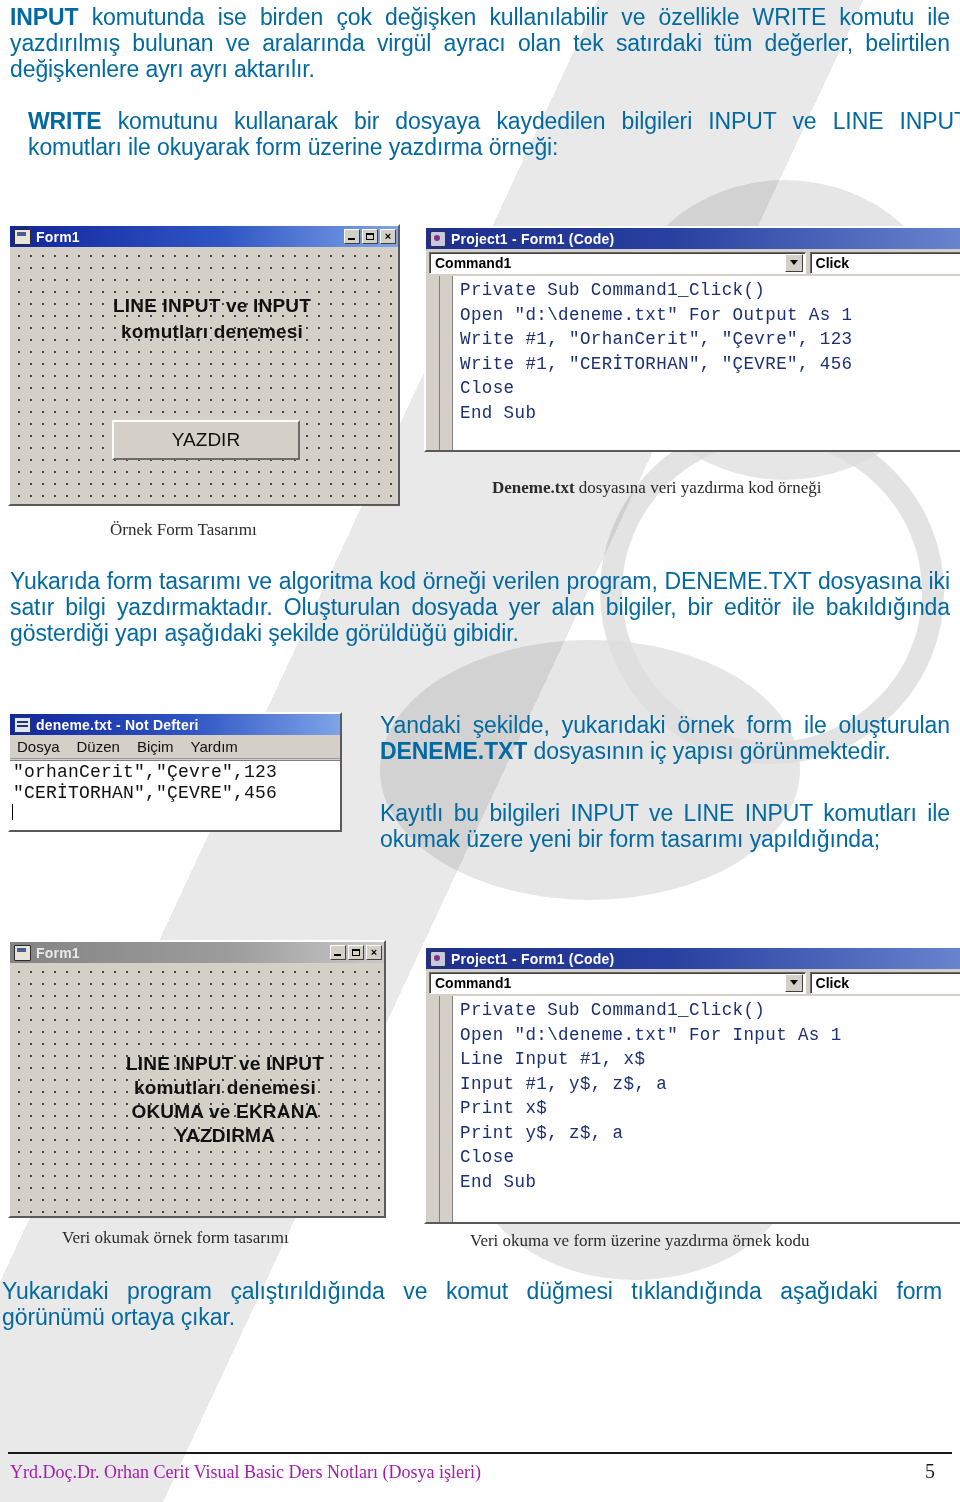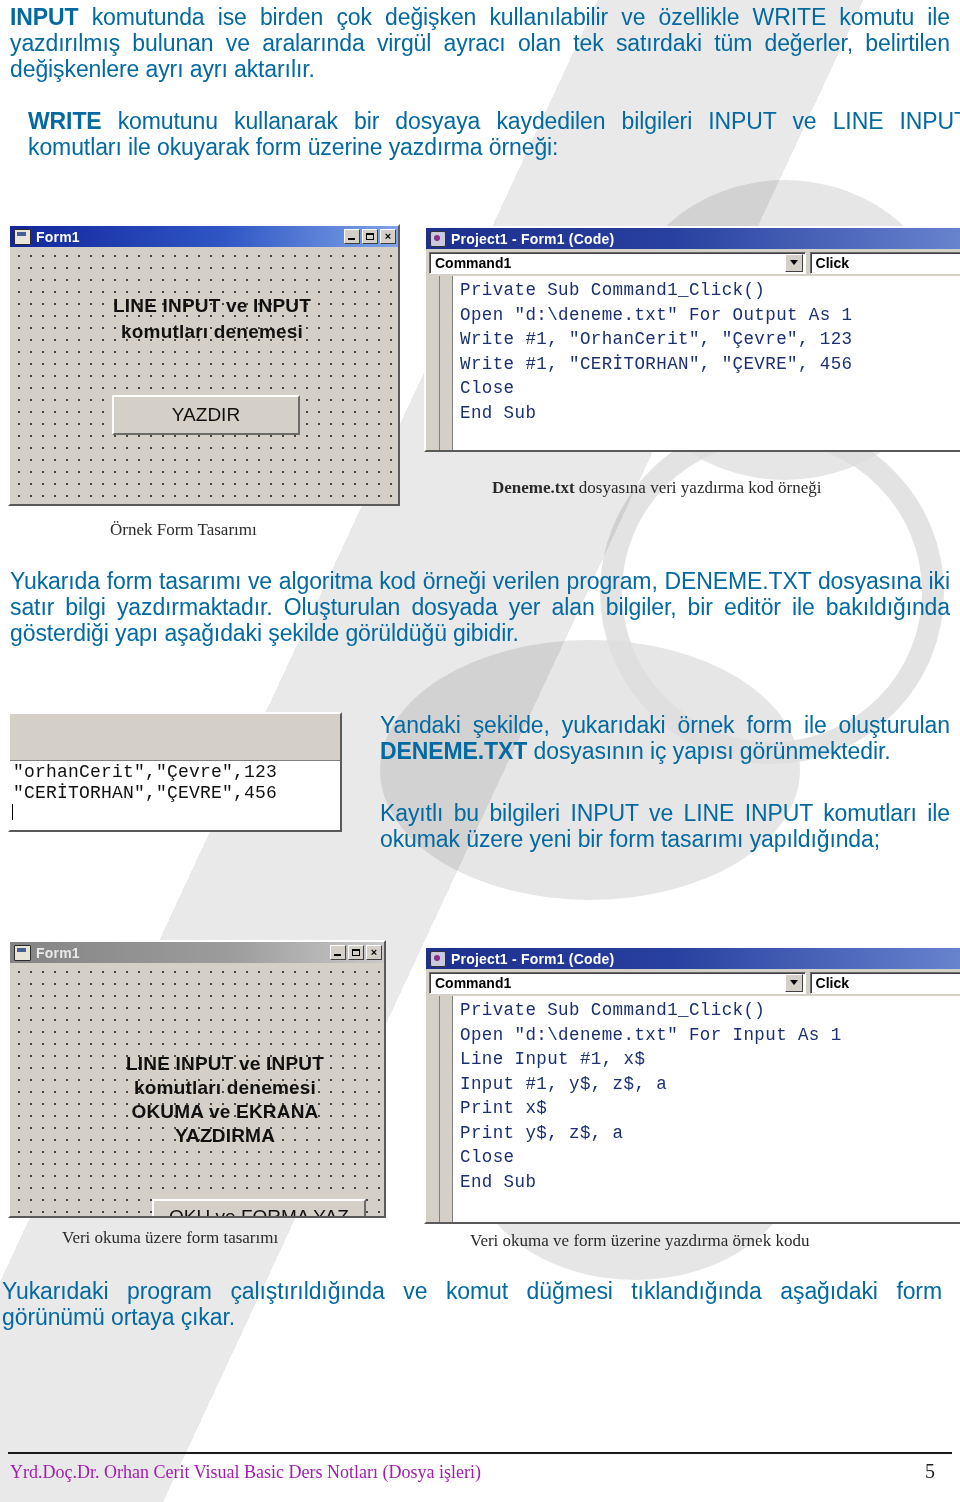--- a/index.html
+++ b/index.html
@@ -145,20 +145,21 @@
   .form-btn {
     position: absolute;
     background: #d4d0c8;
     border-top: 2px solid #ffffff;
     border-left: 2px solid #ffffff;
     border-right: 2px solid #6b6b6b;
     border-bottom: 2px solid #6b6b6b;
     display: flex; align-items: center; justify-content: center;
     font-size: 19px; color: #101010; font-weight: normal;
     box-sizing: border-box;
+    margin-top: 25px;
   }
 
   
   .code-toolbar {
     position: absolute; left: 0; right: 0; top: 21px; height: 27px;
     background: #d4d0c8; display: flex; align-items: center; padding: 2px 3px; box-sizing: border-box;
   }
   .combo {
     height: 22px; background: #ffffff;
     border-top: 1px solid #6b6b6b; border-left: 1px solid #6b6b6b;
@@ -306,20 +307,30 @@
 </div>
 
 <div class="caption" style="left:492px;top:478px;">
   <b>Deneme.txt</b><span> dosyasına veri yazdırma kod örneği</span>
 </div>
 <div class="caption" style="left:110px;top:520px;">Örnek Form Tasarımı</div>
 
 <div class="para" style="left:10px;top:568px;width:940px;">Yukarıda form tasarımı ve algoritma kod örneği verilen program, DENEME.TXT dosyasına iki satır bilgi yazdırmaktadır. Oluşturulan dosyada yer alan bilgiler, bir editör ile bakıldığında gösterdiği yapı aşağıdaki şekilde görüldüğü gibidir.</div>
 
 <div class="win" style="left:8px;top:712px;width:334px;height:120px;">
+  <div class="titlebar active">
+    <span class="npicon"></span>
+    <span class="tb-title">deneme.txt - Not Defteri</span>
+  </div>
+  <div class="np-menu">
+    <span>Dosya</span>
+    <span>Düzen</span>
+    <span>Biçim</span>
+    <span>Yardım</span>
+  </div>
   <div class="np-body">
     <div class="np-text">"orhanCerit","Çevre",123
 "CERİTORHAN","ÇEVRE",456</div>
     <div class="np-caret"></div>
   </div>
 </div>
 
 <div class="para" style="left:380px;top:712px;width:570px;">
   <span>Yandaki şekilde, yukarıdaki örnek form ile oluşturulan </span><b>DENEME.TXT</b><span> dosyasının iç yapısı görünmektedir.</span>
 </div>
@@ -374,20 +385,20 @@
 Open "d:\deneme.txt" For Input As 1
 Line Input #1, x$
 Input #1, y$, z$, a
 Print x$
 Print y$, z$, a
 Close
 End Sub</div>
   </div>
 </div>
 
-<div class="caption" style="left:62px;top:1228px;">Veri okuma üzere form tasarımı</div>
+<div class="caption" style="left:62px;top:1228px;">Veri okumak örnek form tasarımı</div>
 <div class="caption" style="left:470px;top:1231px;">Veri okuma ve form üzerine yazdırma örnek kodu</div>
 
 <div class="para" style="left:2px;top:1278px;width:940px;">Yukarıdaki program çalıştırıldığında ve komut düğmesi tıklandığında aşağıdaki form görünümü ortaya çıkar.</div>
 
 <div class="footer-rule" style="top:1452px;"></div>
 <div class="footer-text" style="left:10px;top:1462px;">Yrd.Doç.Dr. Orhan Cerit Visual Basic Ders Notları   (Dosya işleri)</div>
 <div class="footer-page" style="left:925px;top:1460px;">5</div>
 
 </body></html>

